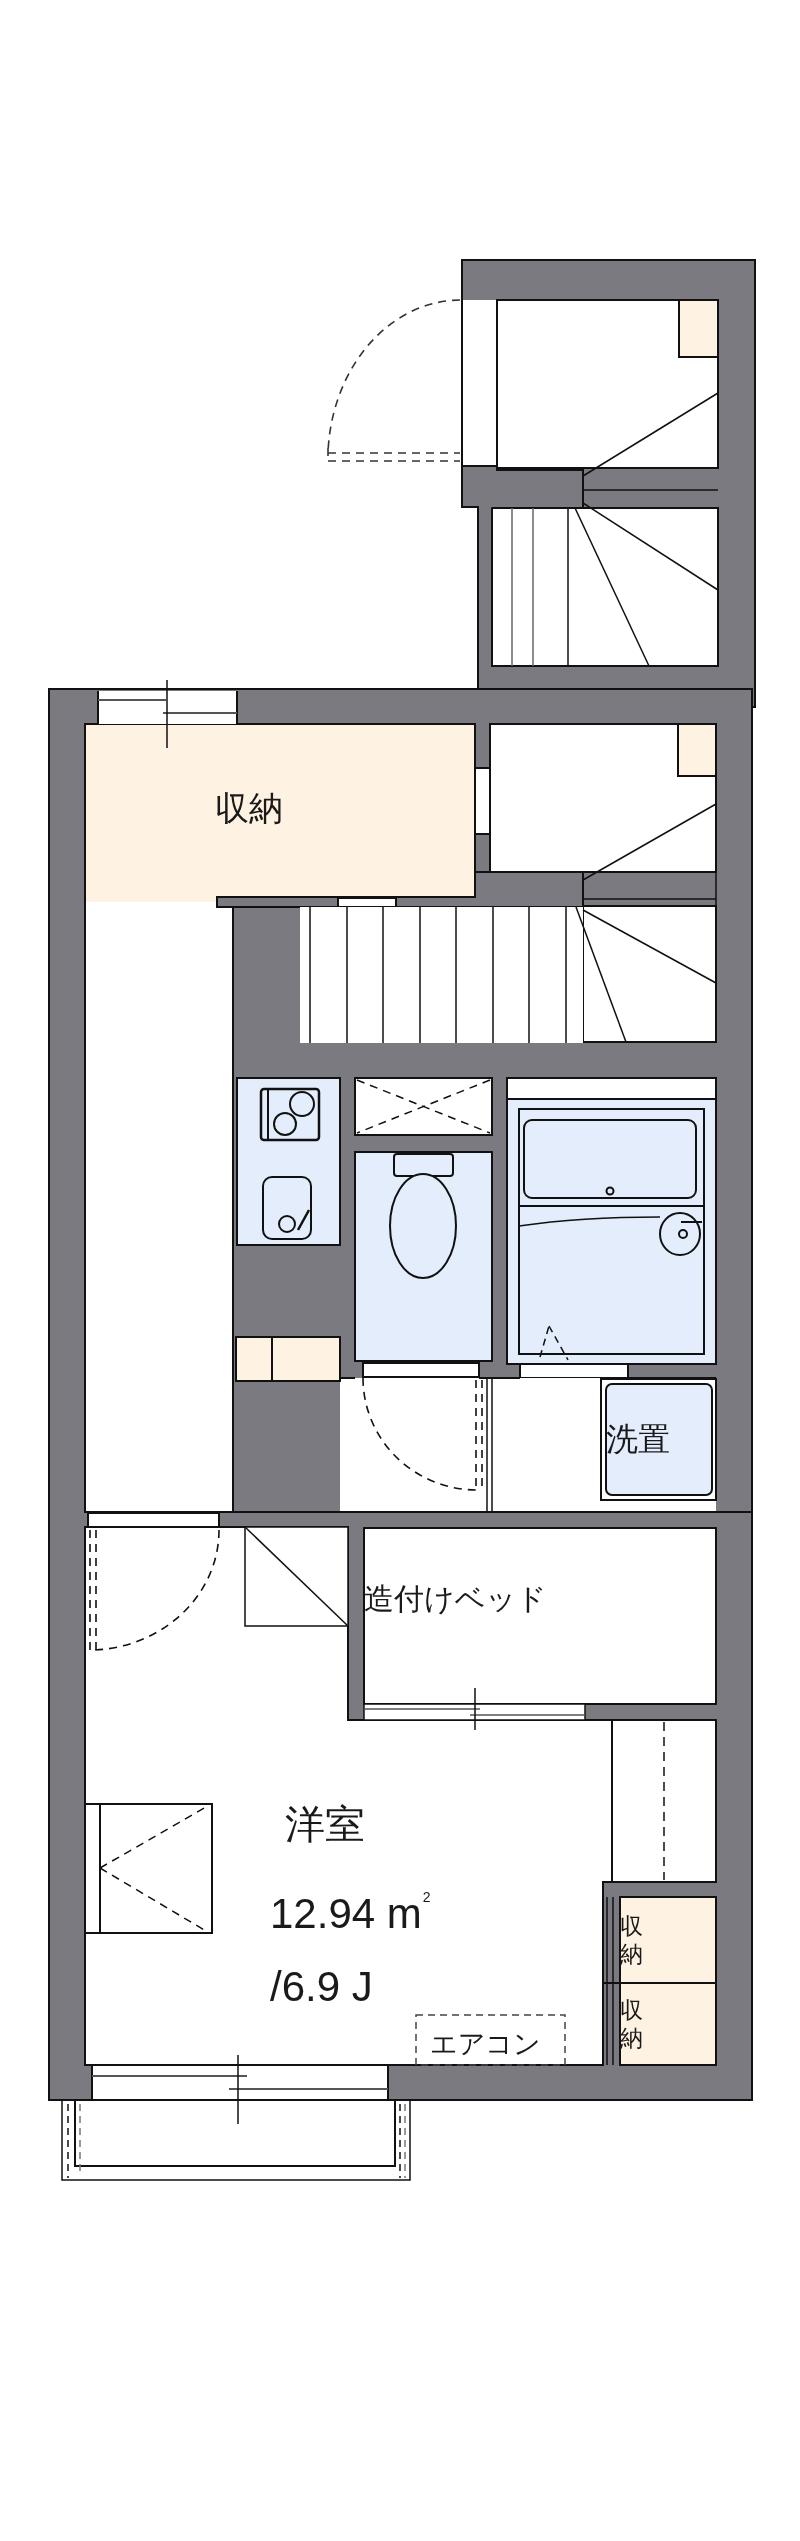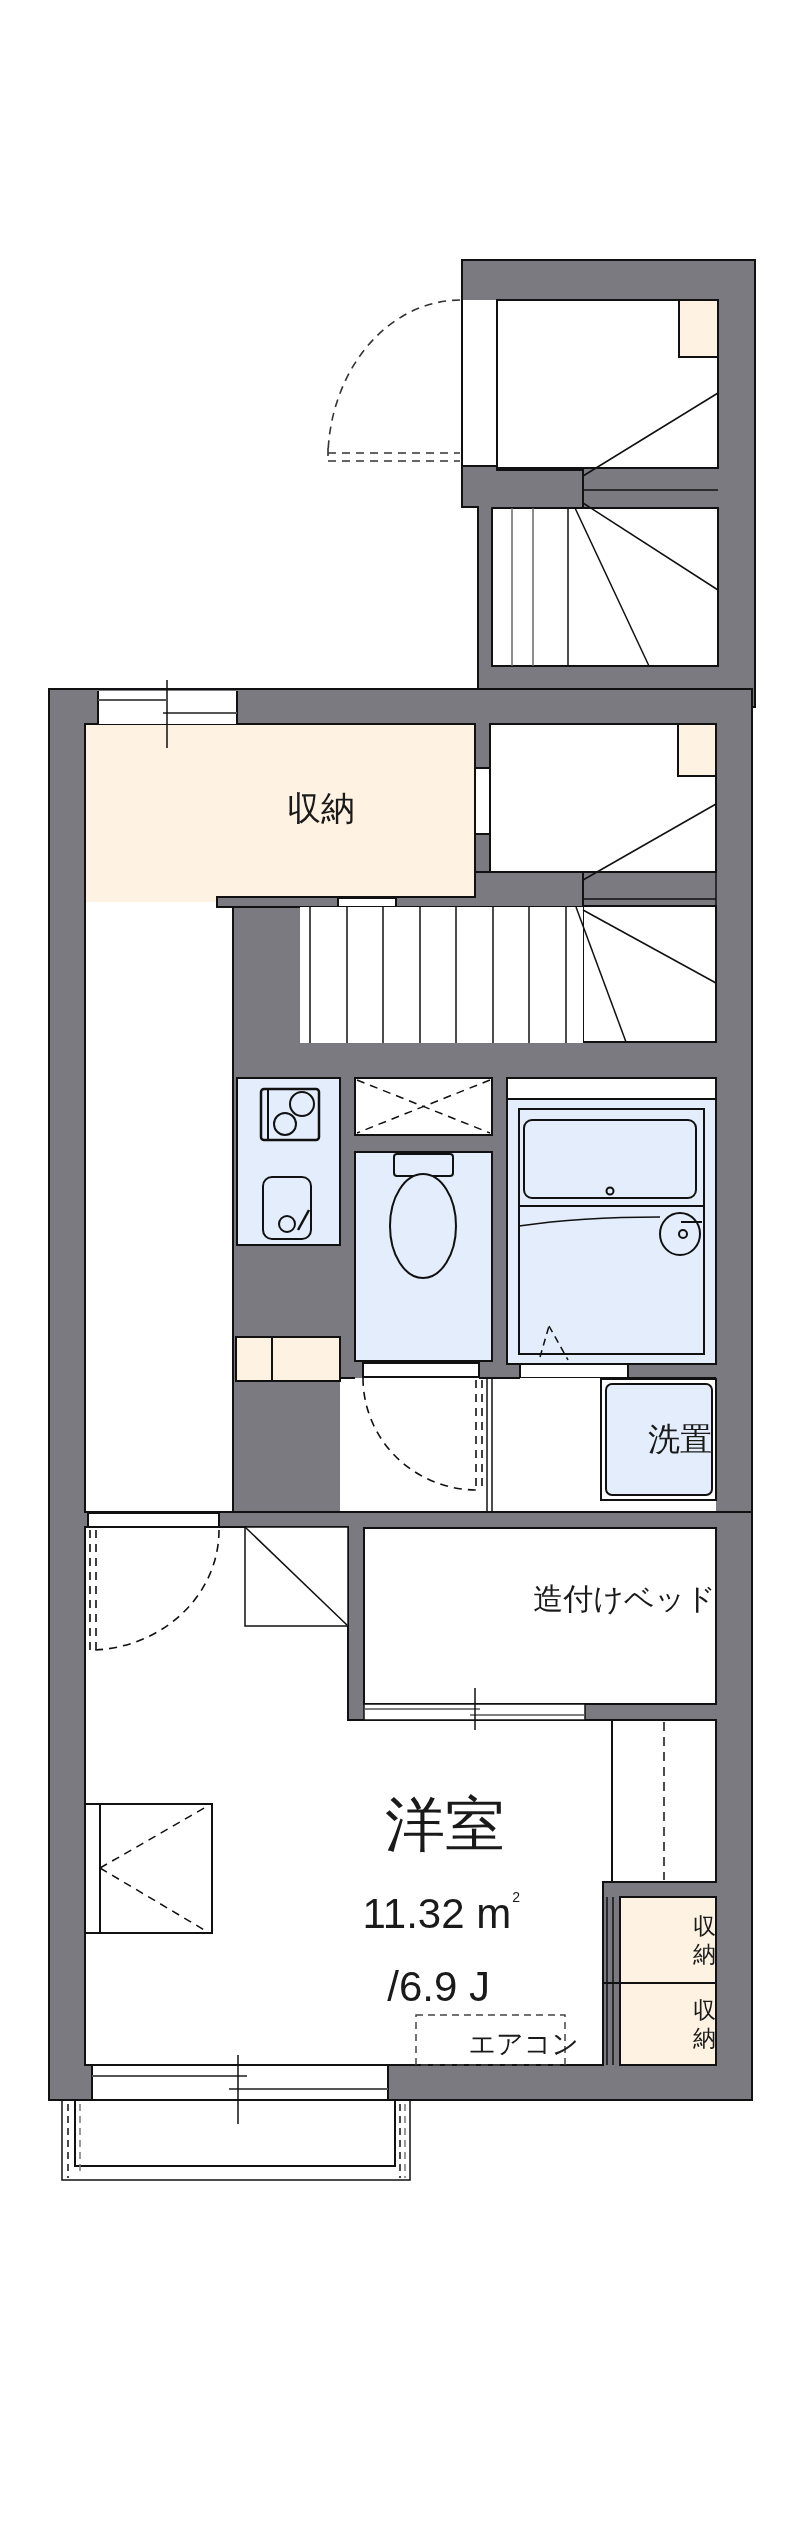--- a/index.html
+++ b/index.html
@@ -1,24 +1,24 @@
 <!DOCTYPE html>
 <html><head>
 <meta charset="utf-8">
 <style>
   html, body { margin: 0; padding: 0; background: #ffffff; }
   body { width: 800px; height: 2541px; position: relative; overflow: hidden;
          font-family: "DejaVu Sans", "Liberation Sans", sans-serif; }
   #plan { position: absolute; left: 0; top: 0; width: 800px; height: 2541px; }
-  .label { position: absolute; color: #1a1a1a; text-align: right; white-space: nowrap;
+  .label { position: absolute; color: #1a1a1a; text-align: left; white-space: nowrap;
            font-family: "DejaVu Sans", "Liberation Sans", sans-serif; }
   .lbl-storage-main { left: 215px; top: 786px; width: 140px; font-size: 34px; }
   .lbl-washer { left: 606px; top: 1418px; width: 106px; font-size: 32px; }
   .lbl-bed { left: 364px; top: 1575px; width: 352px; font-size: 30px; line-height: 48px; }
-  .lbl-room { left: 285px; top: 1788px; width: 220px; font-size: 60px; line-height: 72px; }
+  .lbl-room { left: 285px; top: 1788px; width: 220px; font-size: 40px; line-height: 72px; }
   .lbl-area { left: 270px; top: 1874px; width: 250px; font-size: 42px; line-height: 46px; font-family: "Liberation Sans", "DejaVu Sans", sans-serif; }
   .lbl-area sup { font-size: 14px; vertical-align: 26px; margin-left: 1px; }
   .lbl-jo { left: 270px; top: 1922px; width: 220px; font-size: 42px; line-height: 46px; font-family: "Liberation Sans", "DejaVu Sans", sans-serif; margin-top: 42px; }
   .lbl-aircon { left: 430px; top: 2026px; width: 149px; font-size: 27px; }
   .lbl-small { left: 620px; width: 96px; font-size: 23px; line-height: 28px; }
   .lbl-small1 { top: 1912px; }
   .lbl-small2 { top: 1996px; }
 </style>
 </head>
 <body>
@@ -223,21 +223,21 @@
     </g>
   </g>
 </svg>
 
 <div class="label lbl-storage-main">収納</div>
 <div class="label lbl-washer">洗置</div>
 <div class="label lbl-bed">
   <div>造付けベッド</div>
 </div>
 <div class="label lbl-room">洋室</div>
-<div class="label lbl-area"><span>11.32</span> <span>m</span><sup>2</sup></div>
+<div class="label lbl-area"><span>12.94</span> <span>m</span><sup>2</sup></div>
 <div class="label lbl-jo">/6.9 J</div>
 <div class="label lbl-aircon">エアコン</div>
 <div class="label lbl-small lbl-small1">
   <div>収</div>
   <div>納</div>
 </div>
 <div class="label lbl-small lbl-small2">
   <div>収</div>
   <div>納</div>
 </div>

